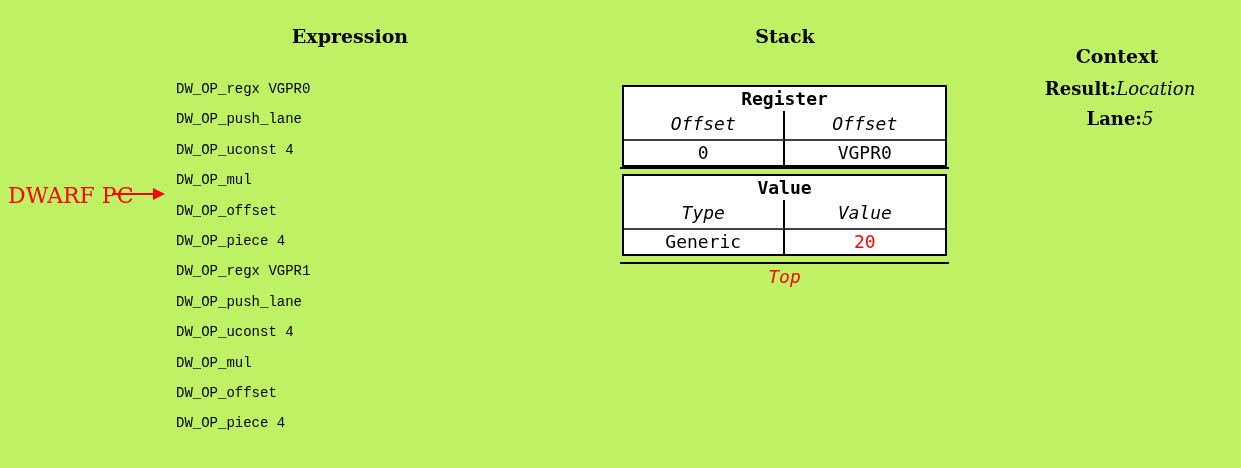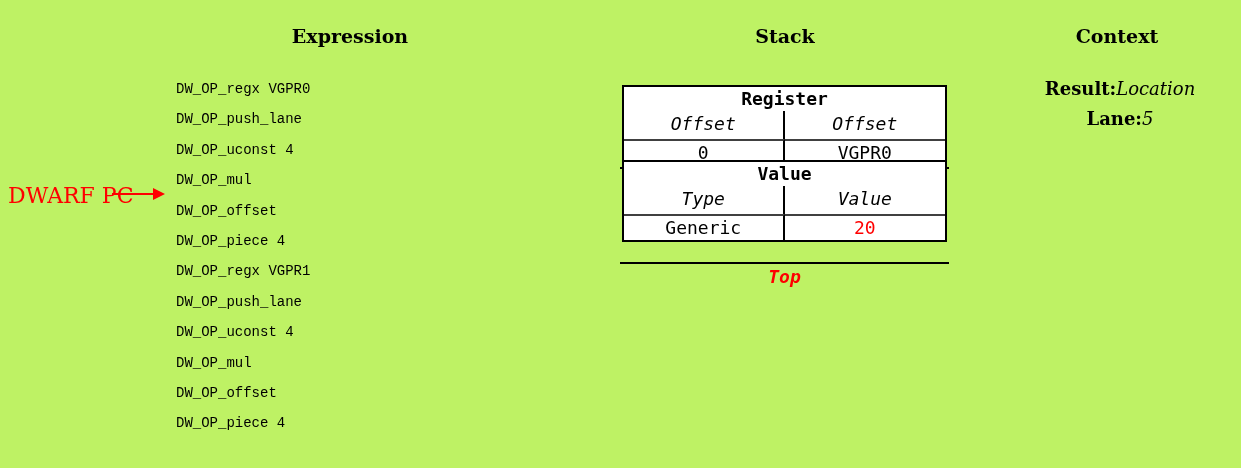--- a/index.html
+++ b/index.html
@@ -18,21 +18,21 @@
     top: 25px;
     width: 220px;
     text-align: center;
     font-family: "DejaVu Serif", serif;
     font-weight: bold;
     font-size: 19px;
     white-space: nowrap;
   }
   #hdr-expression { left: 240px; }
   #hdr-stack      { left: 675px; }
-  #hdr-context    { left: 1007px; }
+  #hdr-context    { left: 1007px; margin-top: 20px; }
 
   
   .expr-list {
     position: absolute;
     left: 176px;
     top: 74px;
     font-size: 14px;
     font-family: Liberation Mono, monospace;
   }
   .expr-item {
@@ -75,21 +75,21 @@
     position: absolute;
     left: 622px;
     width: 325px;
     box-sizing: border-box;
     border: 2px solid #000000;
     background: #ffffff;
     font-size: 18px;
     text-align: center;
   }
   #stack-entry-register { top: 85px; }
-  #stack-entry-value    { top: 160px; }
+  #stack-entry-value    { top: 174px; }
   .sb-title {
     height: 24px;
     line-height: 24px;
     font-weight: bold;
   }
   .sb-row { display: flex; }
   .sb-cell {
     width: 50%;
     box-sizing: border-box;
     overflow: hidden;
@@ -118,21 +118,21 @@
   #stack-line-2 { top: 262px; }
 
   .top-label {
     position: absolute;
     left: 622px;
     width: 325px;
     top: 266px;
     text-align: center;
     font-size: 18px;
     font-style: italic;
-    font-weight: bold;
+    font-weight: normal;
     color: var(--accent, #ff0000);
   }
 
   
   .context-block {
     position: absolute;
     left: 1010px;
     top: 78px;
     width: 220px;
     text-align: center;

